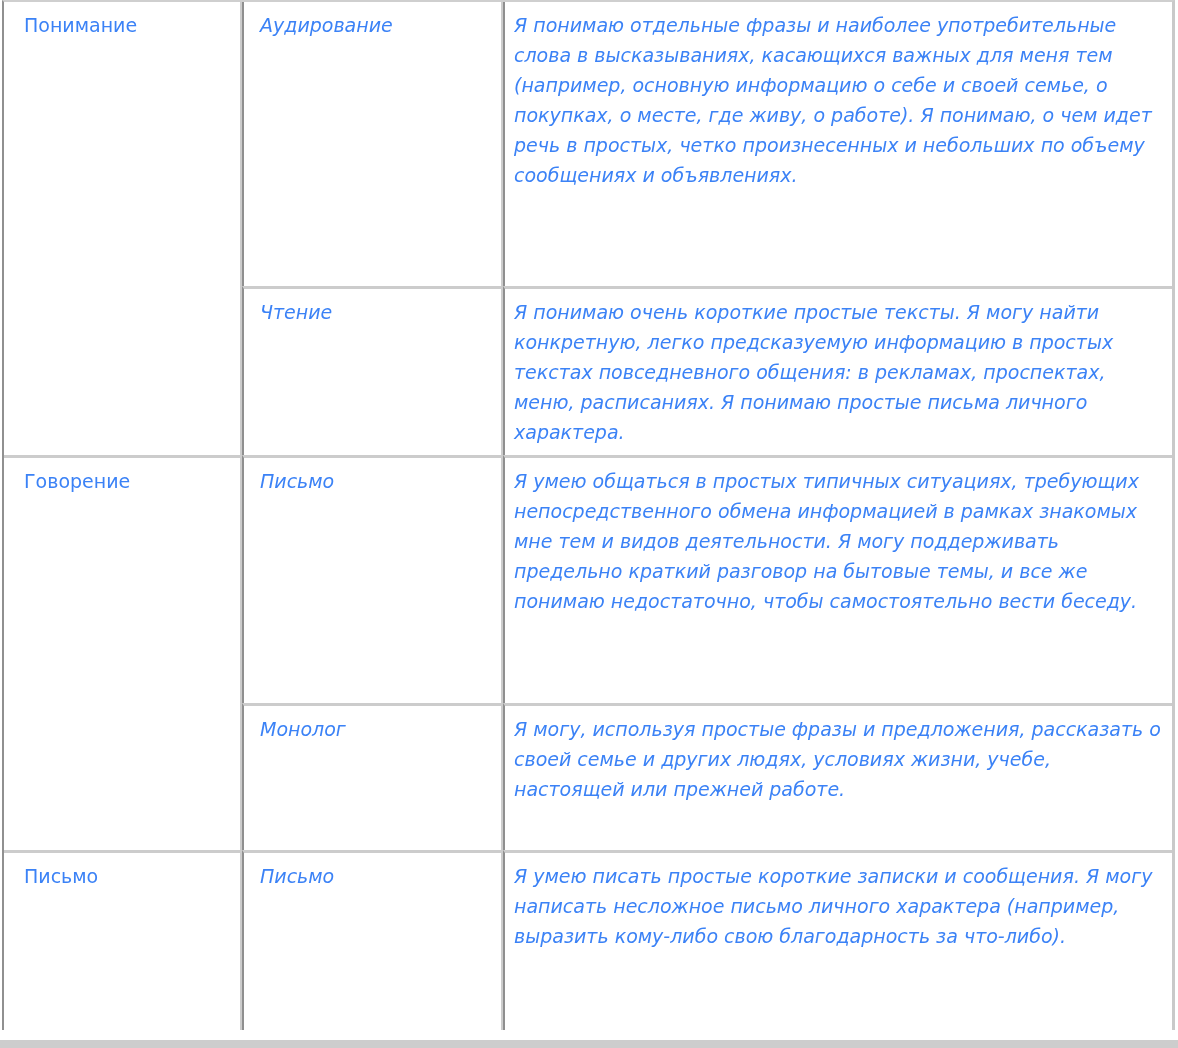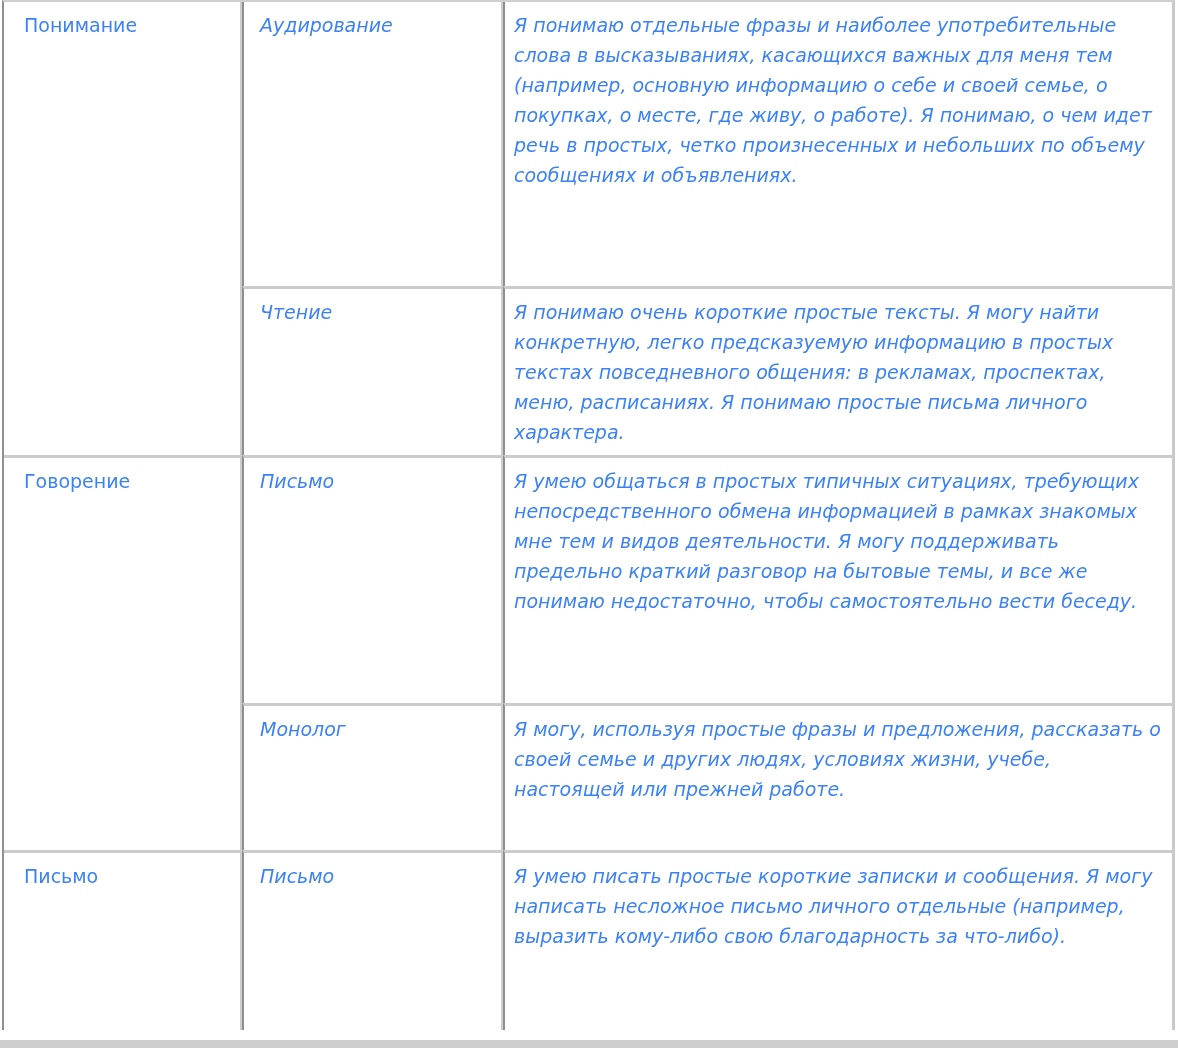--- a/index.html
+++ b/index.html
@@ -79,18 +79,18 @@
       <td class="c2">Письмо</td>
       <td class="c3">Я умею общаться в простых типичных ситуациях, требующих непосредственного обмена информацией в рамках знакомых мне тем и видов деятельности. Я могу поддерживать предельно краткий разговор на бытовые темы, и все же понимаю недостаточно, чтобы самостоятельно вести беседу.</td>
     </tr>
     <tr class="r4">
       <td class="c2">Монолог</td>
       <td class="c3">Я могу, используя простые фразы и предложения, рассказать о своей семье и других людях, условиях жизни, учебе, настоящей или прежней работе.</td>
     </tr>
     <tr class="r5">
       <td class="c1">Письмо</td>
       <td class="c2">Письмо</td>
-      <td class="c3">Я умею писать простые короткие записки и сообщения. Я могу написать несложное письмо личного отдельные (например, выразить кому-либо свою благодарность за что-либо).</td>
+      <td class="c3">Я умею писать простые короткие записки и сообщения. Я могу написать несложное письмо личного характера (например, выразить кому-либо свою благодарность за что-либо).</td>
     </tr>
   </tbody>
 </table>
 
 <div class="bottom-strip"></div>
 
 </body></html>

